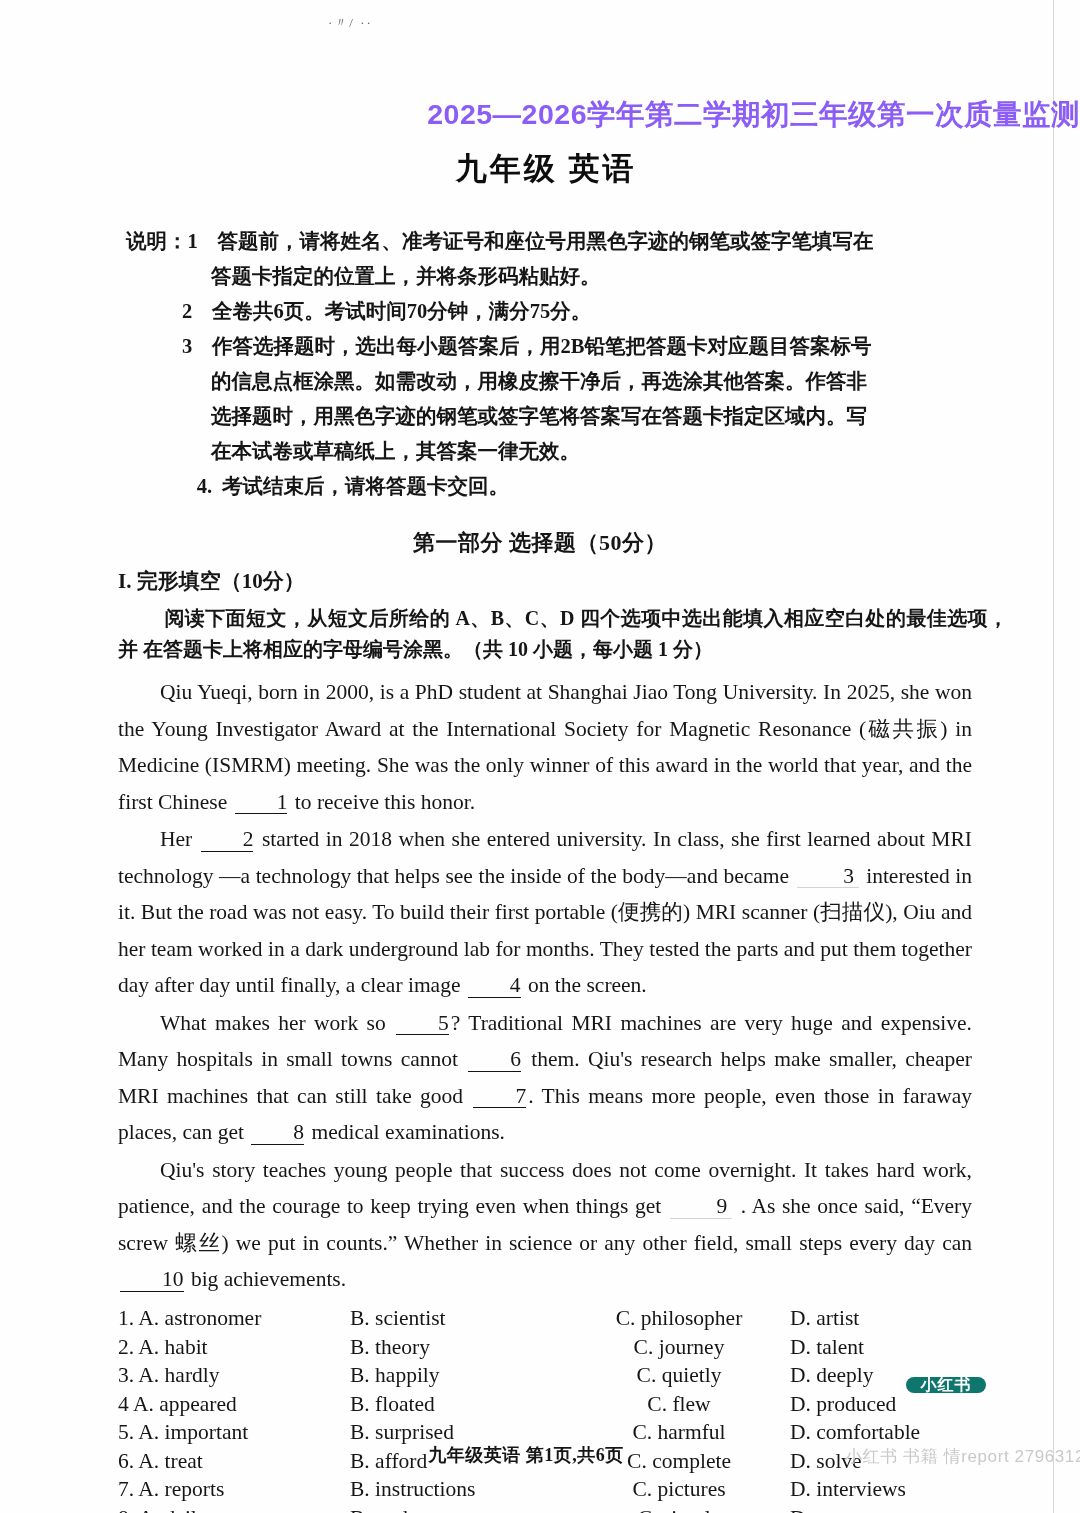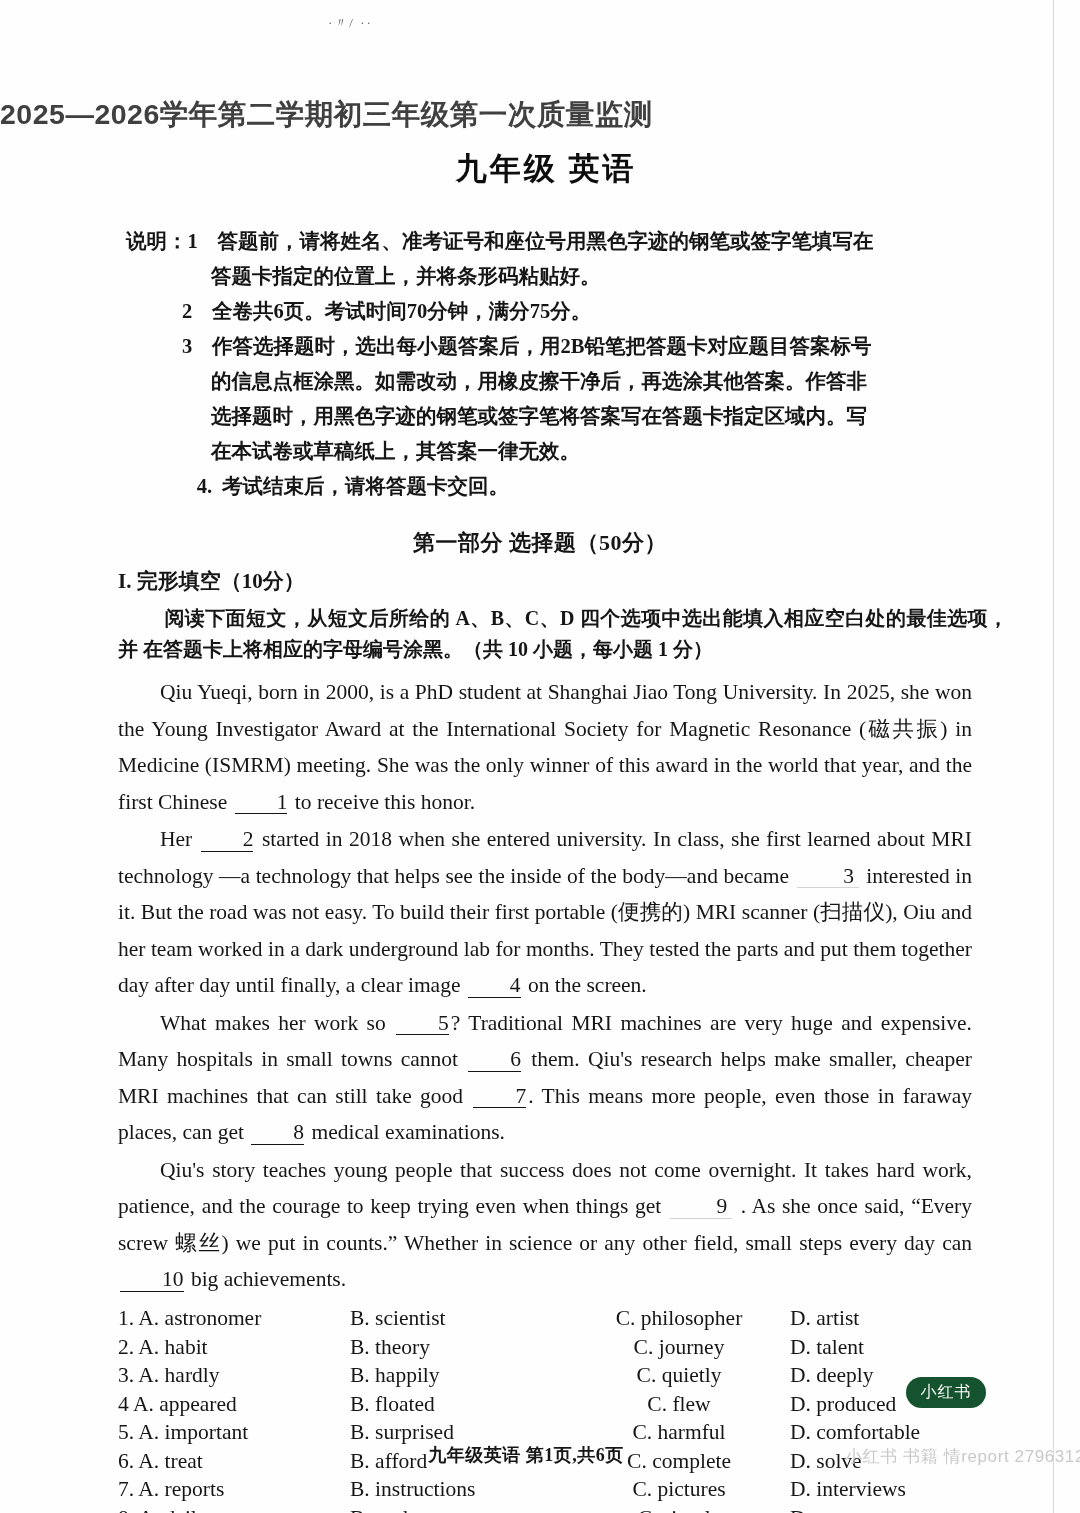--- a/index.html
+++ b/index.html
@@ -39,26 +39,26 @@
   }
   .content {
     position: absolute;
     left: 0;
     top: 0;
     width: 1080px;
   }
 
   .doc-title {
     margin: 96px 0 12px 0;
-    text-align: left;
+    text-align: right;
     font-family: "Liberation Sans", "DejaVu Sans", sans-serif;
     font-weight: bold;
     font-size: 28.5px;
     letter-spacing: .5px;
-    color: #404040;
+    color: #8b5cf6;
   }
   .doc-subtitle {
     margin: 14px 0 0 0;
     text-align: center;
     font-family: "Liberation Serif", serif;
     font-weight: bold;
     font-size: 31px;
     letter-spacing: 3px;
     color: #0d0d0d;
     padding-left: 12px;
@@ -183,27 +183,27 @@
     font-size: 18px;
     font-weight: bold;
     font-family: "Liberation Serif", serif;
     letter-spacing: .5px;
   }
   .wm-badge {
     position: absolute;
     left: 906px;
     top: 1377px;
     width: 80px;
-    height: 31px;
+    height: 16px;
     border-radius: 16px;
-    background: #14532d;
+    background: #0f766e;
     color: #fdfdfd;
     font-family: "Liberation Sans", sans-serif;
     font-size: 16px;
-    font-weight: normal;
+    font-weight: bold;
     letter-spacing: 1px;
     display: flex;
     align-items: center;
     justify-content: center;
   }
   .wm-text {
     position: absolute;
     left: 845px;
     top: 1445px;
     color: #c9c9c9;

